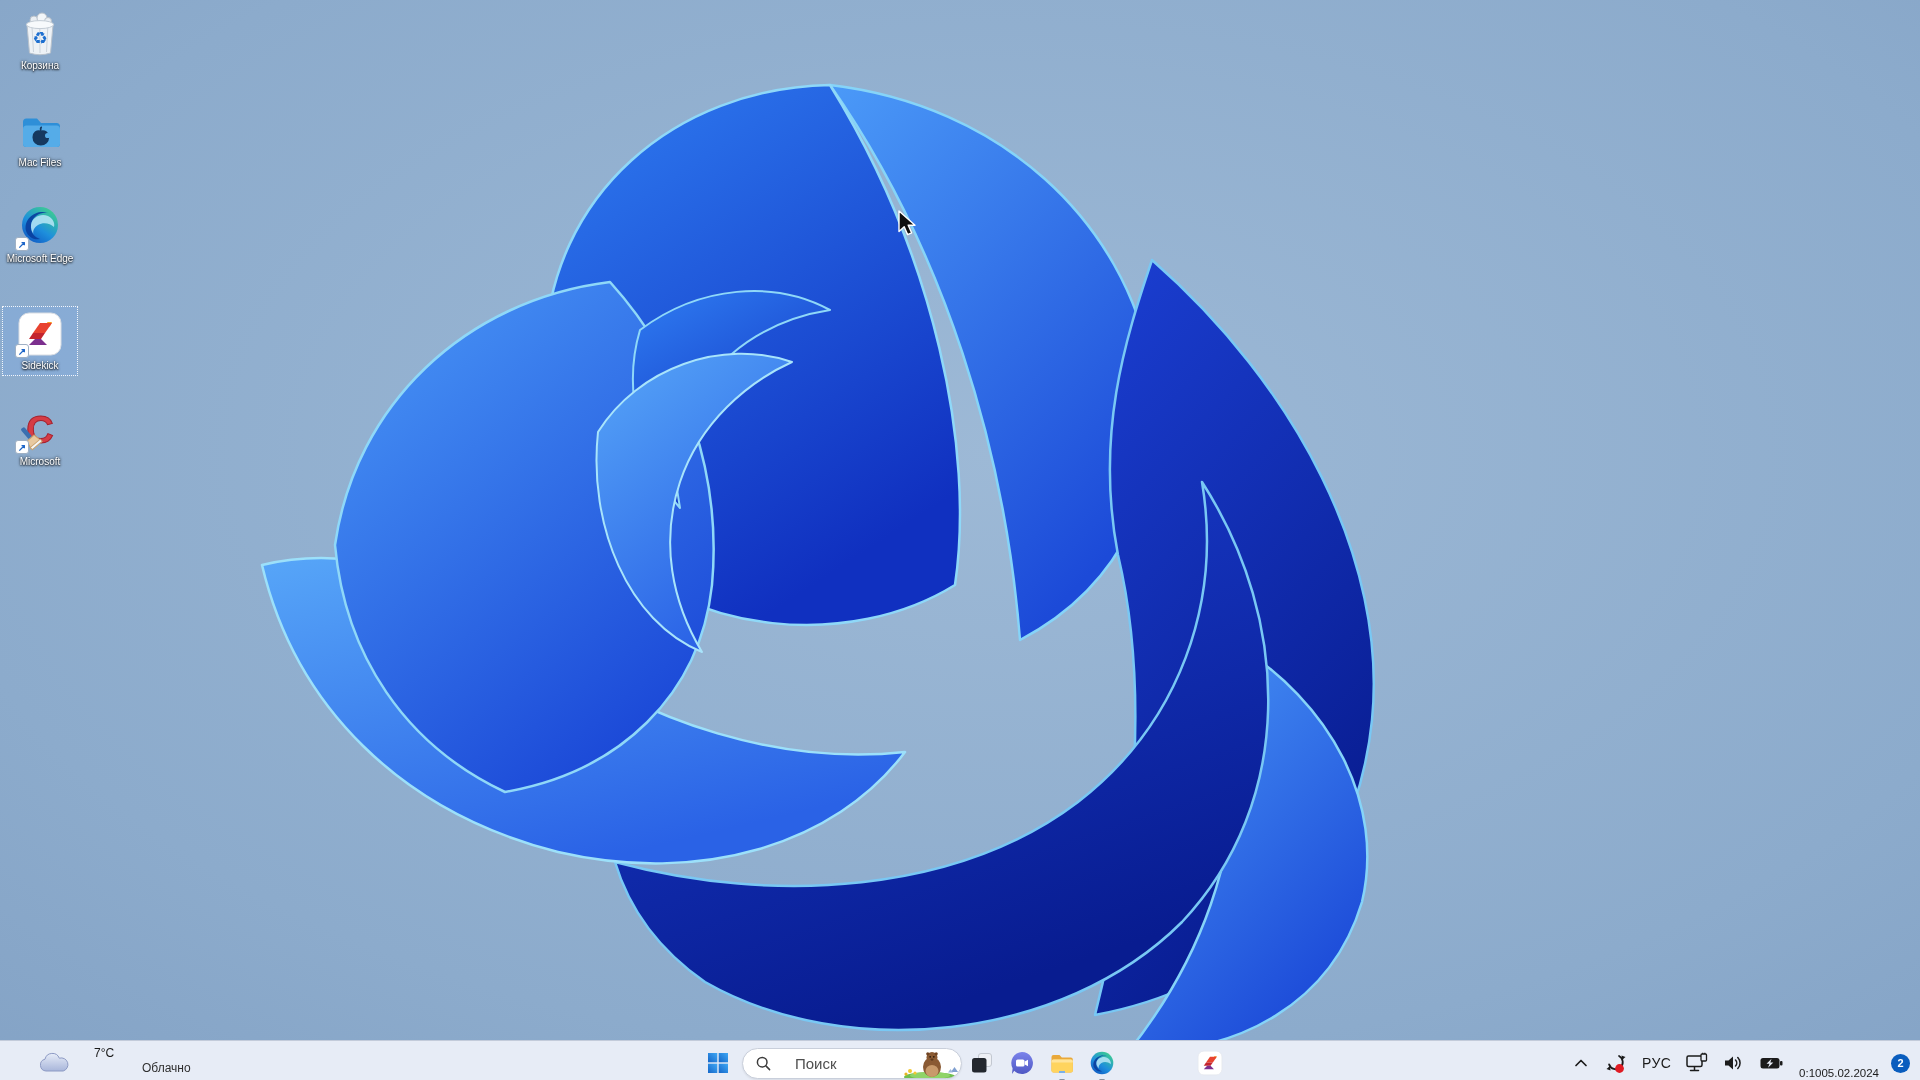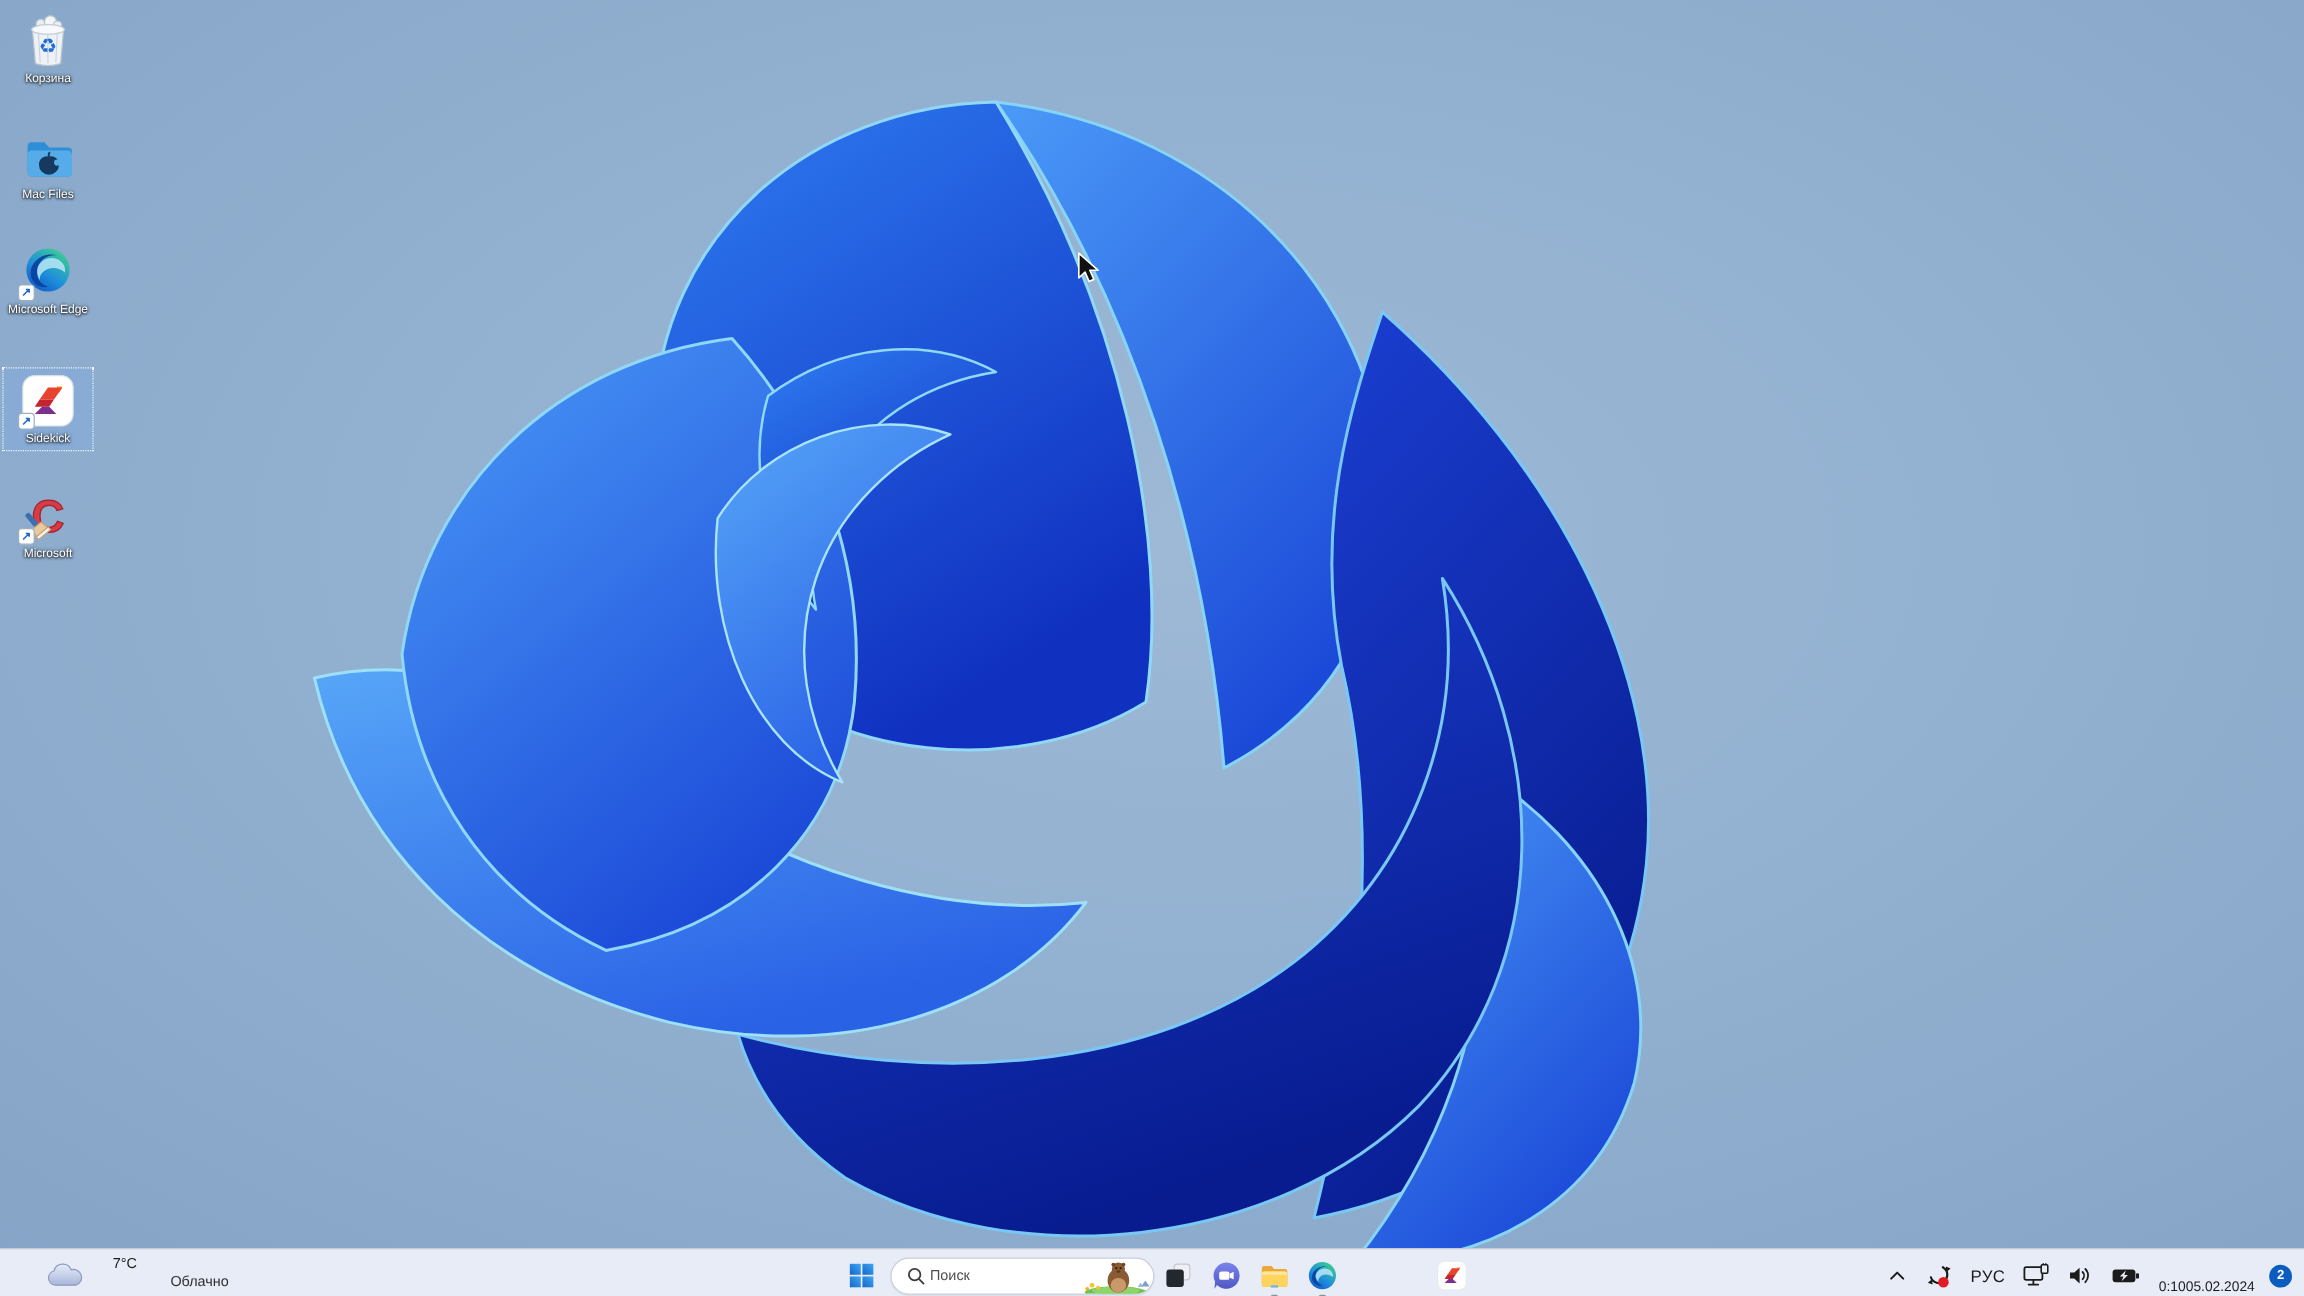--- a/index.html
+++ b/index.html
@@ -43,21 +43,21 @@
   .tb-btn { width:40px; height:40px; margin:2px 0; border-radius:5px; display:flex;
             align-items:center; justify-content:center; position:relative; cursor:pointer; }
   .running-dot { position:absolute; bottom:1px; left:50%; transform:translateX(-50%);
                  width:6px; height:3px; border-radius:2px; background:#8a919e; }
 
   .search-pill { position:relative; width:220px; height:31px; margin-left:4px; border-radius:16px;
                  background:#ffffff; border:1px solid #c9cfdb; box-shadow:0 1px 2px rgba(0,0,0,.07);
                  display:flex; align-items:center; overflow:hidden; cursor:text; }
   .search-pill svg.mag { margin-left:13px; flex:0 0 auto; }
   .search-input { border:none; outline:none; background:transparent; font-family:"Liberation Sans",sans-serif;
-                  font-size:12px; color:#a21caf; width:110px; margin-left:4px; }
+                  font-size:15px; color:#a21caf; width:110px; margin-left:24px; }
   .search-input::placeholder { color:#4f4f4f; opacity:1; }
   .search-doodle { position:absolute; right:1px; top:1px; height:29px; width:64px; }
 
   .sidekick-task { margin-left:68px; }
 
   .tray { position:absolute; right:0; top:0; height:44px; display:flex; align-items:center;
           gap:10px; padding-right:10px; }
   .tray-item { display:flex; align-items:center; justify-content:center; height:34px;
                border-radius:4px; cursor:pointer; padding:0 2px; }
   .lang-label { font-size:14px; color:#1b1b1b; letter-spacing:.3px; }

